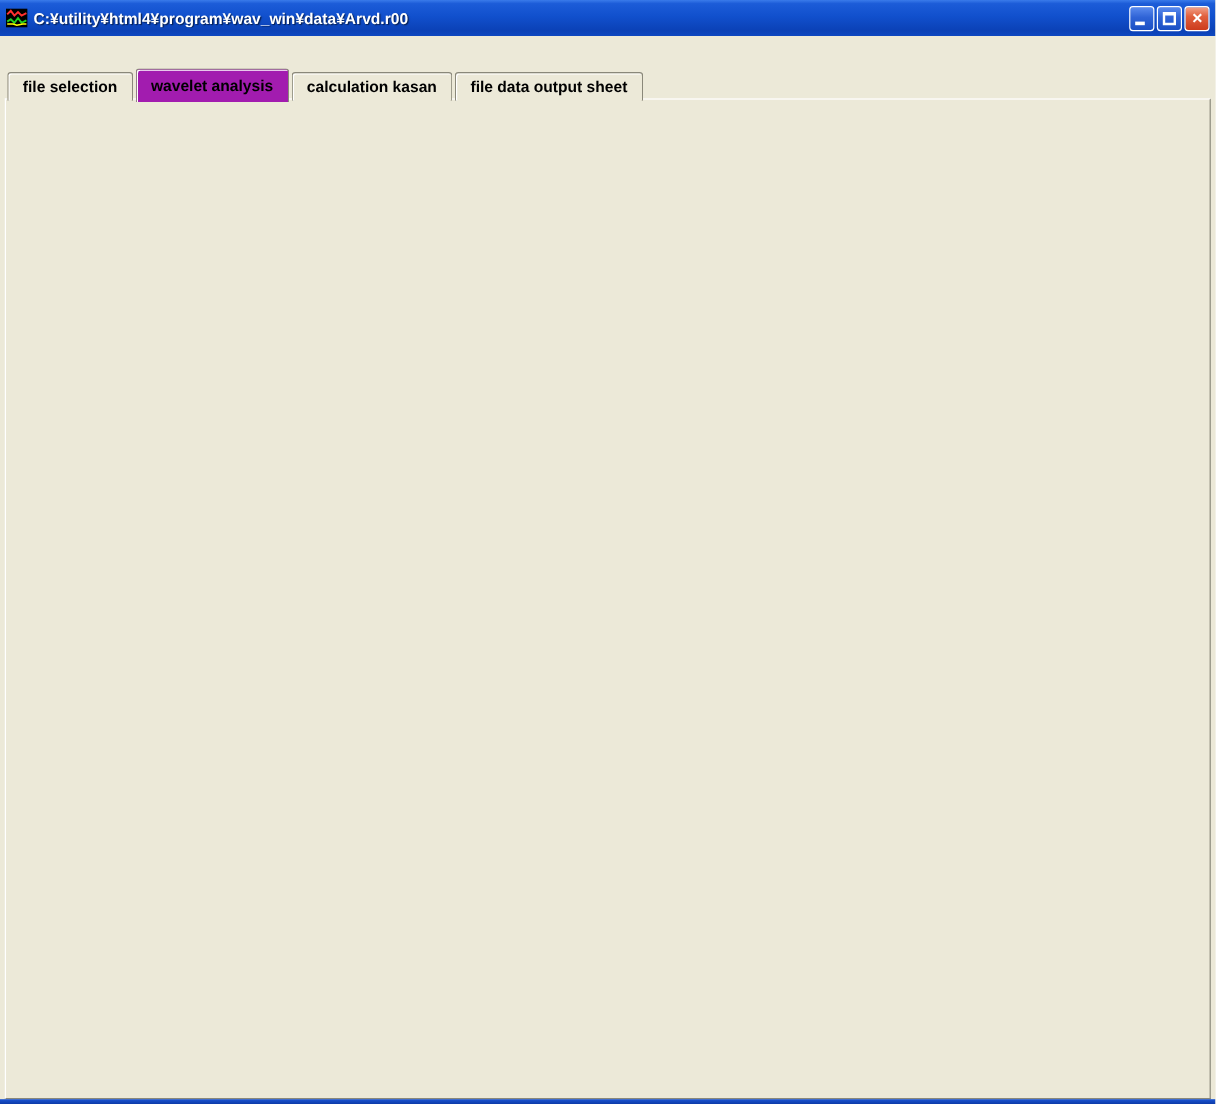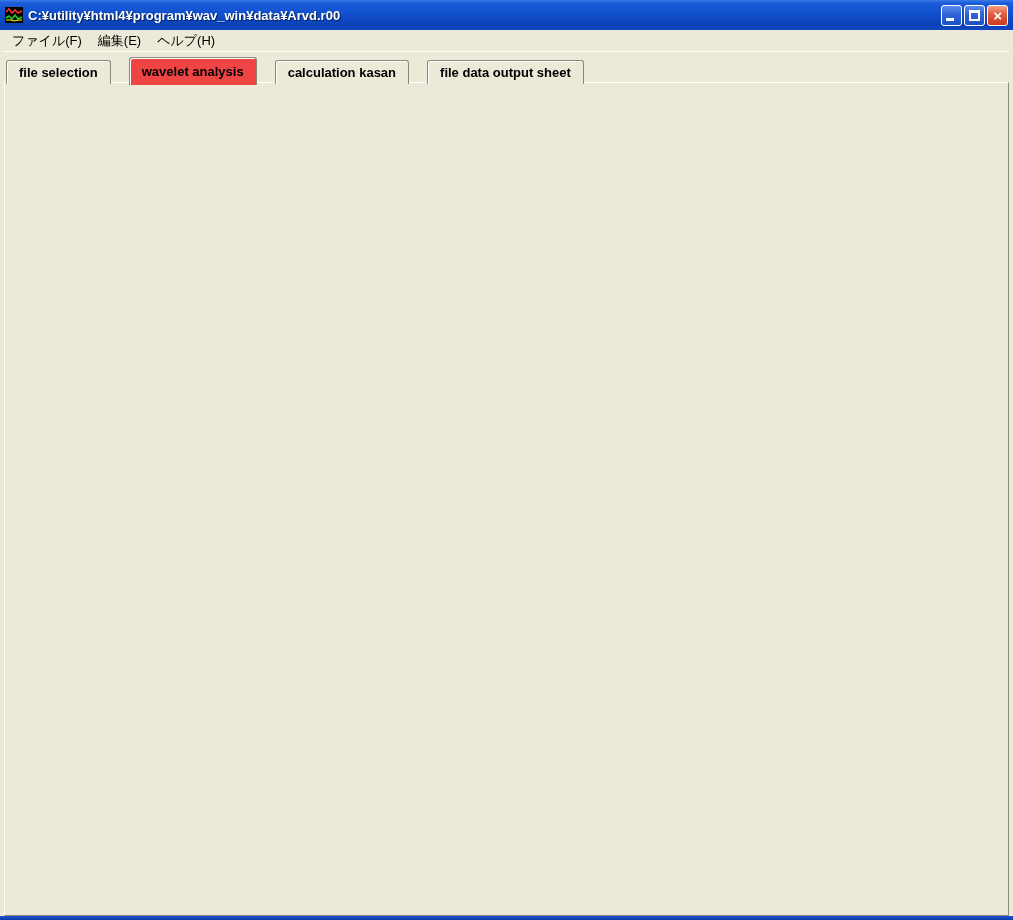--- a/index.html
+++ b/index.html
@@ -30,23 +30,23 @@
     font-size:15px; line-height:19px; text-align:center; }
 
   
   .menubar { position:absolute; left:4px; top:30px; width:1005px; height:22px; background:#ece9d8;
     display:flex; align-items:center; font-size:13px; color:#000; border-bottom:1px solid #fff; z-index:40; }
   .menu-item { padding:2px 8px; cursor:default; }
 
   
   .tabstrip { position:absolute; left:6px; top:55px; height:28px; display:flex; align-items:flex-end; z-index:30; }
   .tab { font-weight:bold; font-size:13px; padding:4px 12px 5px 12px; background:#ece9d8;
-    border:1px solid #8a887a; border-bottom:none; border-radius:3px 3px 0 0; margin-right:18px;
+    border:1px solid #8a887a; border-bottom:none; border-radius:3px 3px 0 0; margin-right:2px;
     box-shadow:inset 1px 1px 0 #fff; position:relative; top:1px; height:24px;text-align:right; }
-  .tab.active { height:28px; top:2px; padding-top:6px; background:#ef4444; box-shadow:inset 1px 1px 0 #fff; z-index:5; }
+  .tab.active { height:28px; top:2px; padding-top:6px; background:#a21caf; box-shadow:inset 1px 1px 0 #fff; z-index:5; }
 
   
   .page { position:absolute; left:4px; top:82px; width:1005px; height:834px; background:#ece9d8;
     border:1px solid; border-color:#fff #8a887a #8a887a #fff; z-index:10; }
 
   
   .group { position:absolute; border:1px solid #928f7e; box-shadow:inset 1px 1px 0 #fbfaf4, 1px 1px 0 #fbfaf4; }
   .group-label { position:absolute; top:-8px; left:6px; background:#ece9d8; padding:0 3px;
     font-weight:bold; font-size:13px; white-space:nowrap; }
 
@@ -126,25 +126,20 @@
       <span class="winbtn close">
           <i class="glyph-close">×</i>
         </span>
     </span>
   </div>
 
   <div class="frame left"></div>
   <div class="frame right"></div>
   <div class="frame bottom"></div>
 
-  <div class="menubar">
-    <span class="menu-item">ファイル(F)</span>
-    <span class="menu-item">編集(E)</span>
-    <span class="menu-item">ヘルプ(H)</span>
-  </div>
 
   <div class="tabstrip">
     <div class="tab">file selection</div>
     <div class="tab active">wavelet analysis</div>
     <div class="tab">calculation kasan</div>
     <div class="tab">file data output sheet</div>
   </div>
 
   <div class="page"></div>
 

